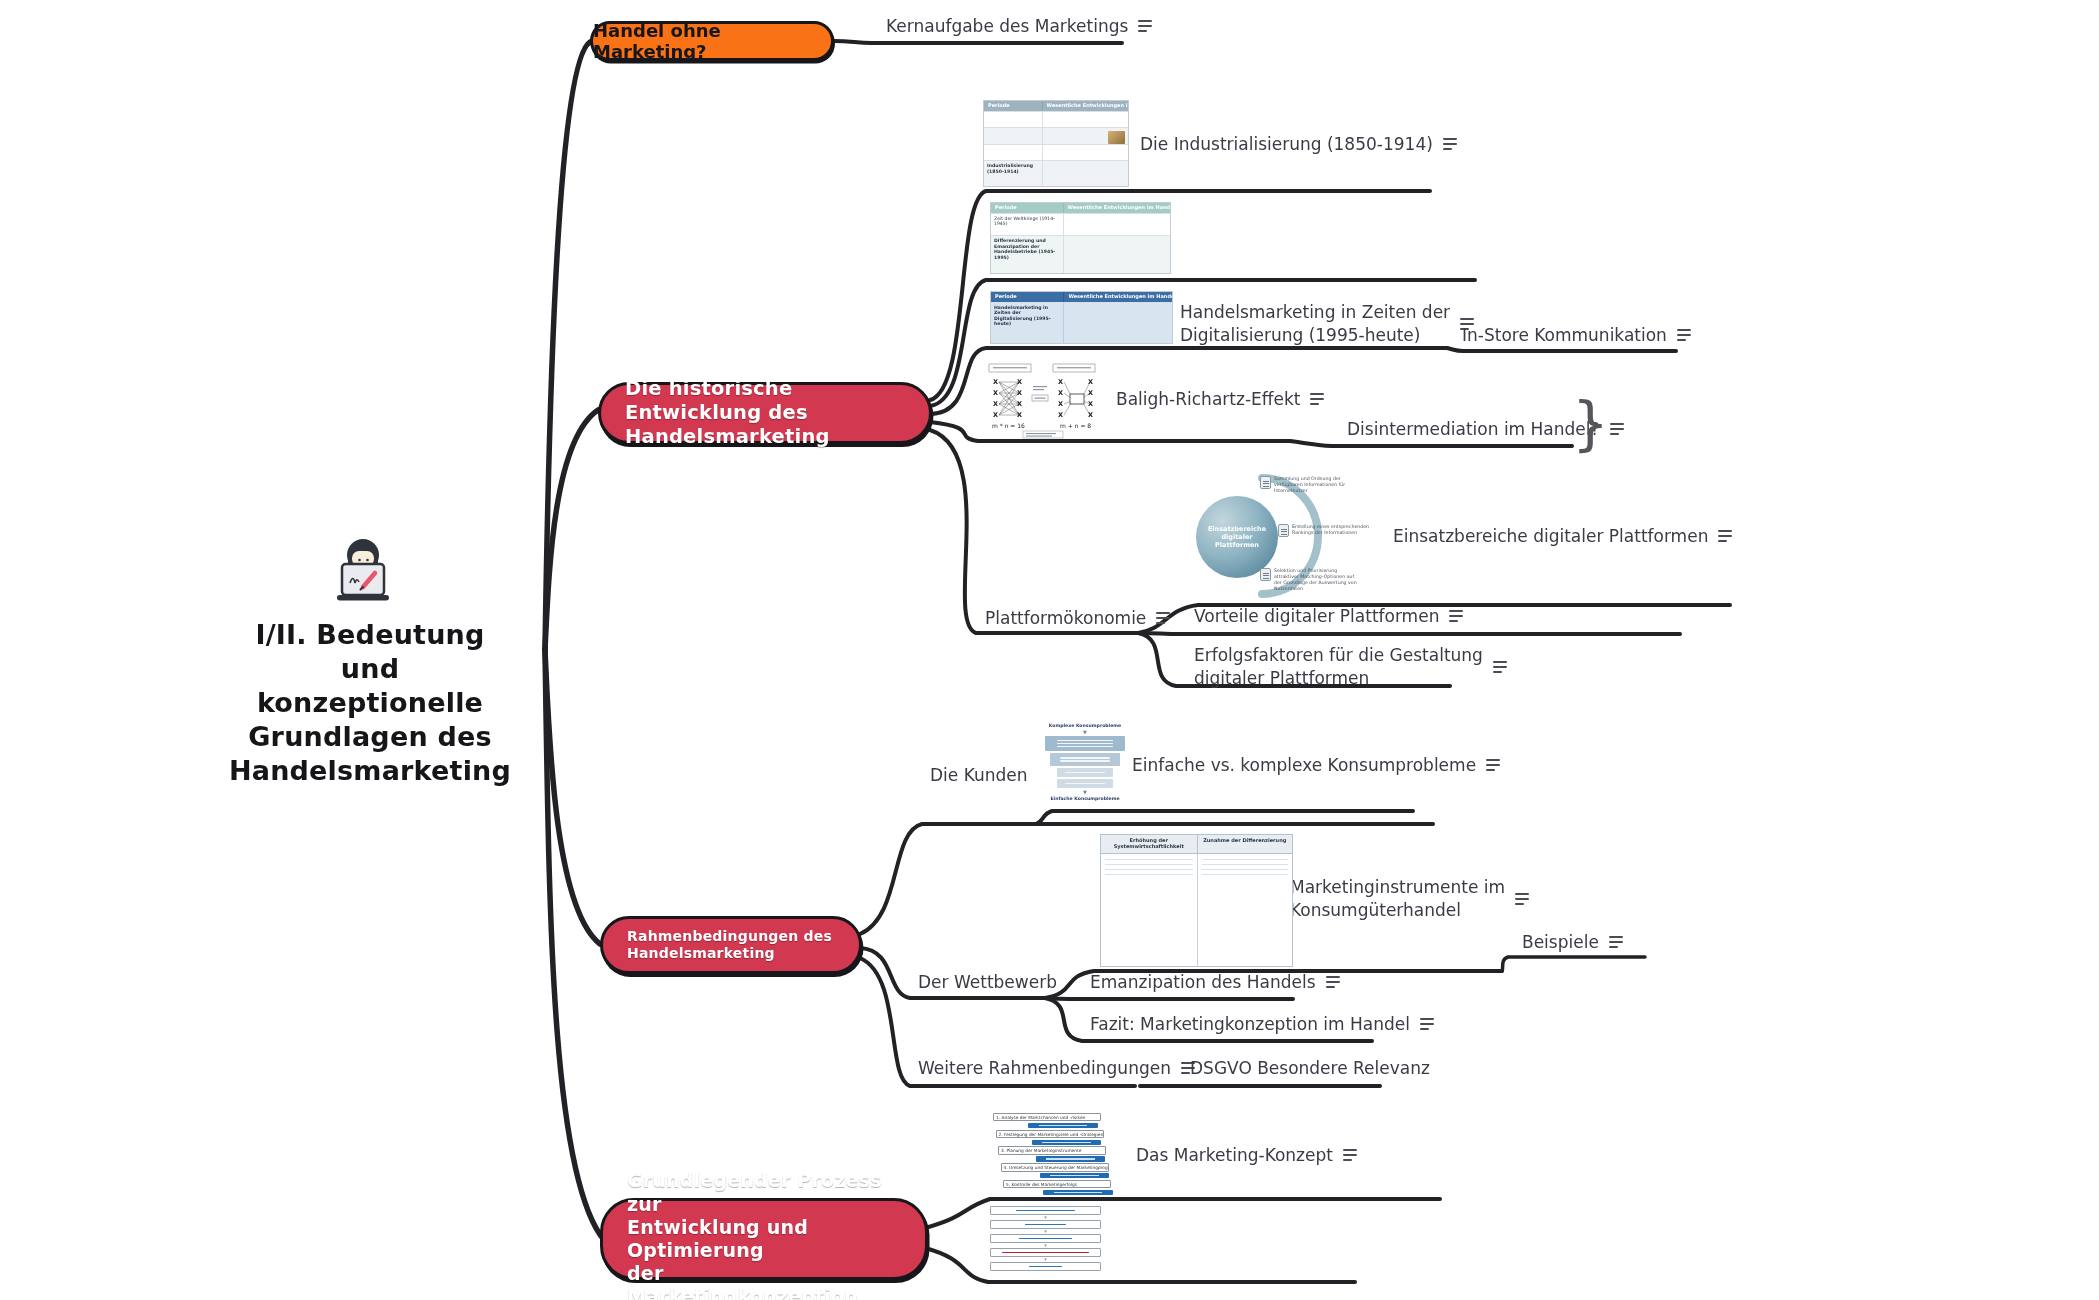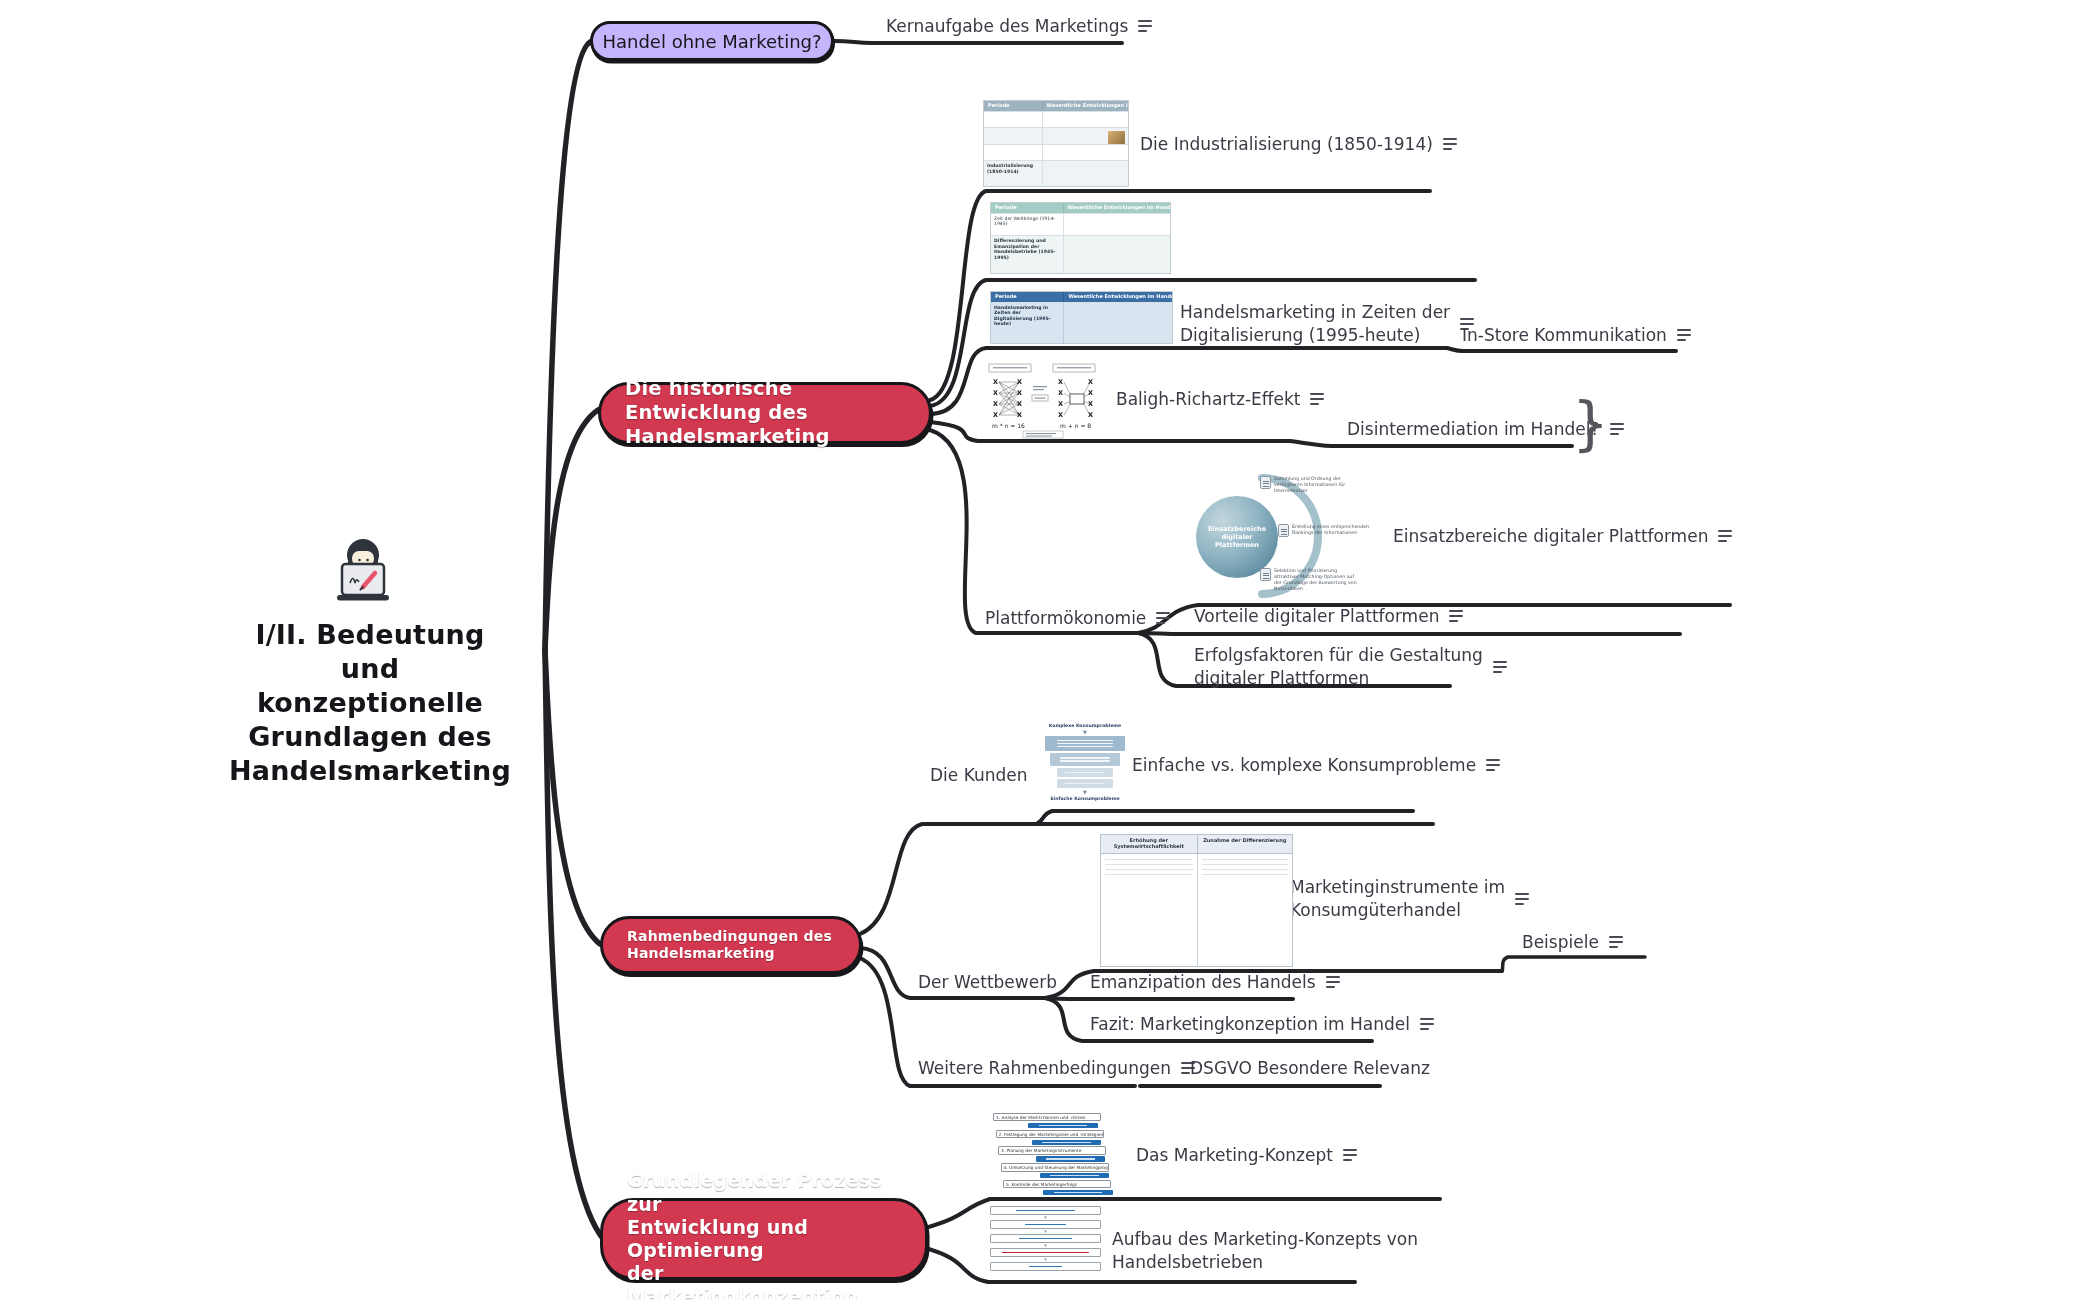--- a/index.html
+++ b/index.html
@@ -3,21 +3,21 @@
 <meta charset="utf-8">
 <style>
 *{box-sizing:border-box;margin:0;padding:0}
 body{background:#fff;font-family:"DejaVu Sans",sans-serif}
 .canvas{position:relative;width:2099px;height:1300px;background:#fff;overflow:hidden}
 .wires{position:absolute;left:0;top:0}
 .wires path{fill:none;stroke:#212126;stroke-linecap:round;stroke-linejoin:round}
 .w5{stroke-width:5.5}.w4{stroke-width:4}.w35{stroke-width:3.5}
 .root-title{position:absolute;left:222px;top:618px;width:296px;text-align:center;font-size:27px;font-weight:700;line-height:1.26;color:#15151a;white-space:pre-line;letter-spacing:.2px}
 .root-icon{position:absolute;left:330px;top:538px}
-.pill{position:absolute;left:590px;top:21px;width:244px;height:40px;background:#c4b5fd;border:3.5px solid #17171b;border-radius:21px;display:flex;align-items:center;justify-content:center;font-weight:400;font-size:18px;color:#17171b;box-shadow:1px 2.5px 0 #17171b}
+.pill{position:absolute;left:590px;top:21px;width:244px;height:40px;background:#f97316;border:3.5px solid #17171b;border-radius:21px;display:flex;align-items:center;justify-content:center;font-weight:700;font-size:18px;color:#17171b;box-shadow:1px 2.5px 0 #17171b}
 .rnode{position:absolute;background:#d23850;border:3.5px solid #17171b;border-radius:34px;color:#fff;font-weight:700;display:flex;align-items:center;padding:0 24px;white-space:pre-line;box-shadow:1.5px 3px 0 #17171b;line-height:1.22;letter-spacing:.2px;text-shadow:0 1px 1px rgba(0,0,0,.3)}
 .label{position:absolute;display:flex;align-items:center;gap:10px;font-size:17px;color:#3b3b45;white-space:pre-line;line-height:1.34}
 .notes{display:inline-flex;flex-direction:column;gap:3px;flex:none}
 .notes i{display:block;width:14px;height:2px;background:#4b4b55;border-radius:1px}
 .notes i:last-child{width:9px}
 .callout{position:absolute;left:1612px;top:396px;width:302px;background:#a2a2a2;color:#2a2a2e;font-size:15.5px;font-weight:500;line-height:1.32;padding:7px 11px;white-space:pre-line;box-shadow:2px 3px 0 #8f8f8f}
 .cbrace{position:absolute;left:1572px;top:390px;font-size:58px;color:#55555c}
 .thumb{position:absolute;background:#fff}
 .tt{border:1px solid #c3ccd3;display:flex;flex-direction:column;overflow:hidden}
 .tt-h{display:flex}
@@ -140,22 +140,20 @@
   <div class="label" style="left:1132px;top:754px"><span>Einfache vs. komplexe Konsumprobleme</span><span class="notes"><i></i><i></i><i></i></span></div>
   <div class="label" style="left:918px;top:971px"><span>Der Wettbewerb</span></div>
   <div class="label" style="left:1290px;top:876px"><span>Marketinginstrumente im
 Konsumgüterhandel</span><span class="notes"><i></i><i></i><i></i></span></div>
   <div class="label" style="left:1522px;top:931px"><span>Beispiele</span><span class="notes"><i></i><i></i><i></i></span></div>
   <div class="label" style="left:1090px;top:971px"><span>Emanzipation des Handels</span><span class="notes"><i></i><i></i><i></i></span></div>
   <div class="label" style="left:1090px;top:1013px"><span>Fazit: Marketingkonzeption im Handel</span><span class="notes"><i></i><i></i><i></i></span></div>
   <div class="label" style="left:918px;top:1057px"><span>Weitere Rahmenbedingungen</span><span class="notes"><i></i><i></i><i></i></span></div>
   <div class="label" style="left:1190px;top:1057px"><span>DSGVO Besondere Relevanz</span></div>
   <div class="label" style="left:1136px;top:1144px"><span>Das Marketing-Konzept</span><span class="notes"><i></i><i></i><i></i></span></div>
-  <div class="label" style="left:1112px;top:1228px"><span>Aufbau des Marketing-Konzepts von
-Handelsbetrieben</span></div>
 
   <div class="cbrace">}</div>
 
   <div class="thumb tt" style="left:983px;top:100px;width:146px;height:87px">
     <div class="tt-h" style="background:#9db3c0">
         <b style="width:40%">Periode</b>
         <b style="width:60%;border-left:1px solid #8ea4b1">Wesentliche Entwicklungen im Handel</b>
       </div>
     <div class="tt-r">
         <div class="tc1"><span class="sb l" style="width:90%"></span><span class="sb l" style="width:75%"></span></div>

